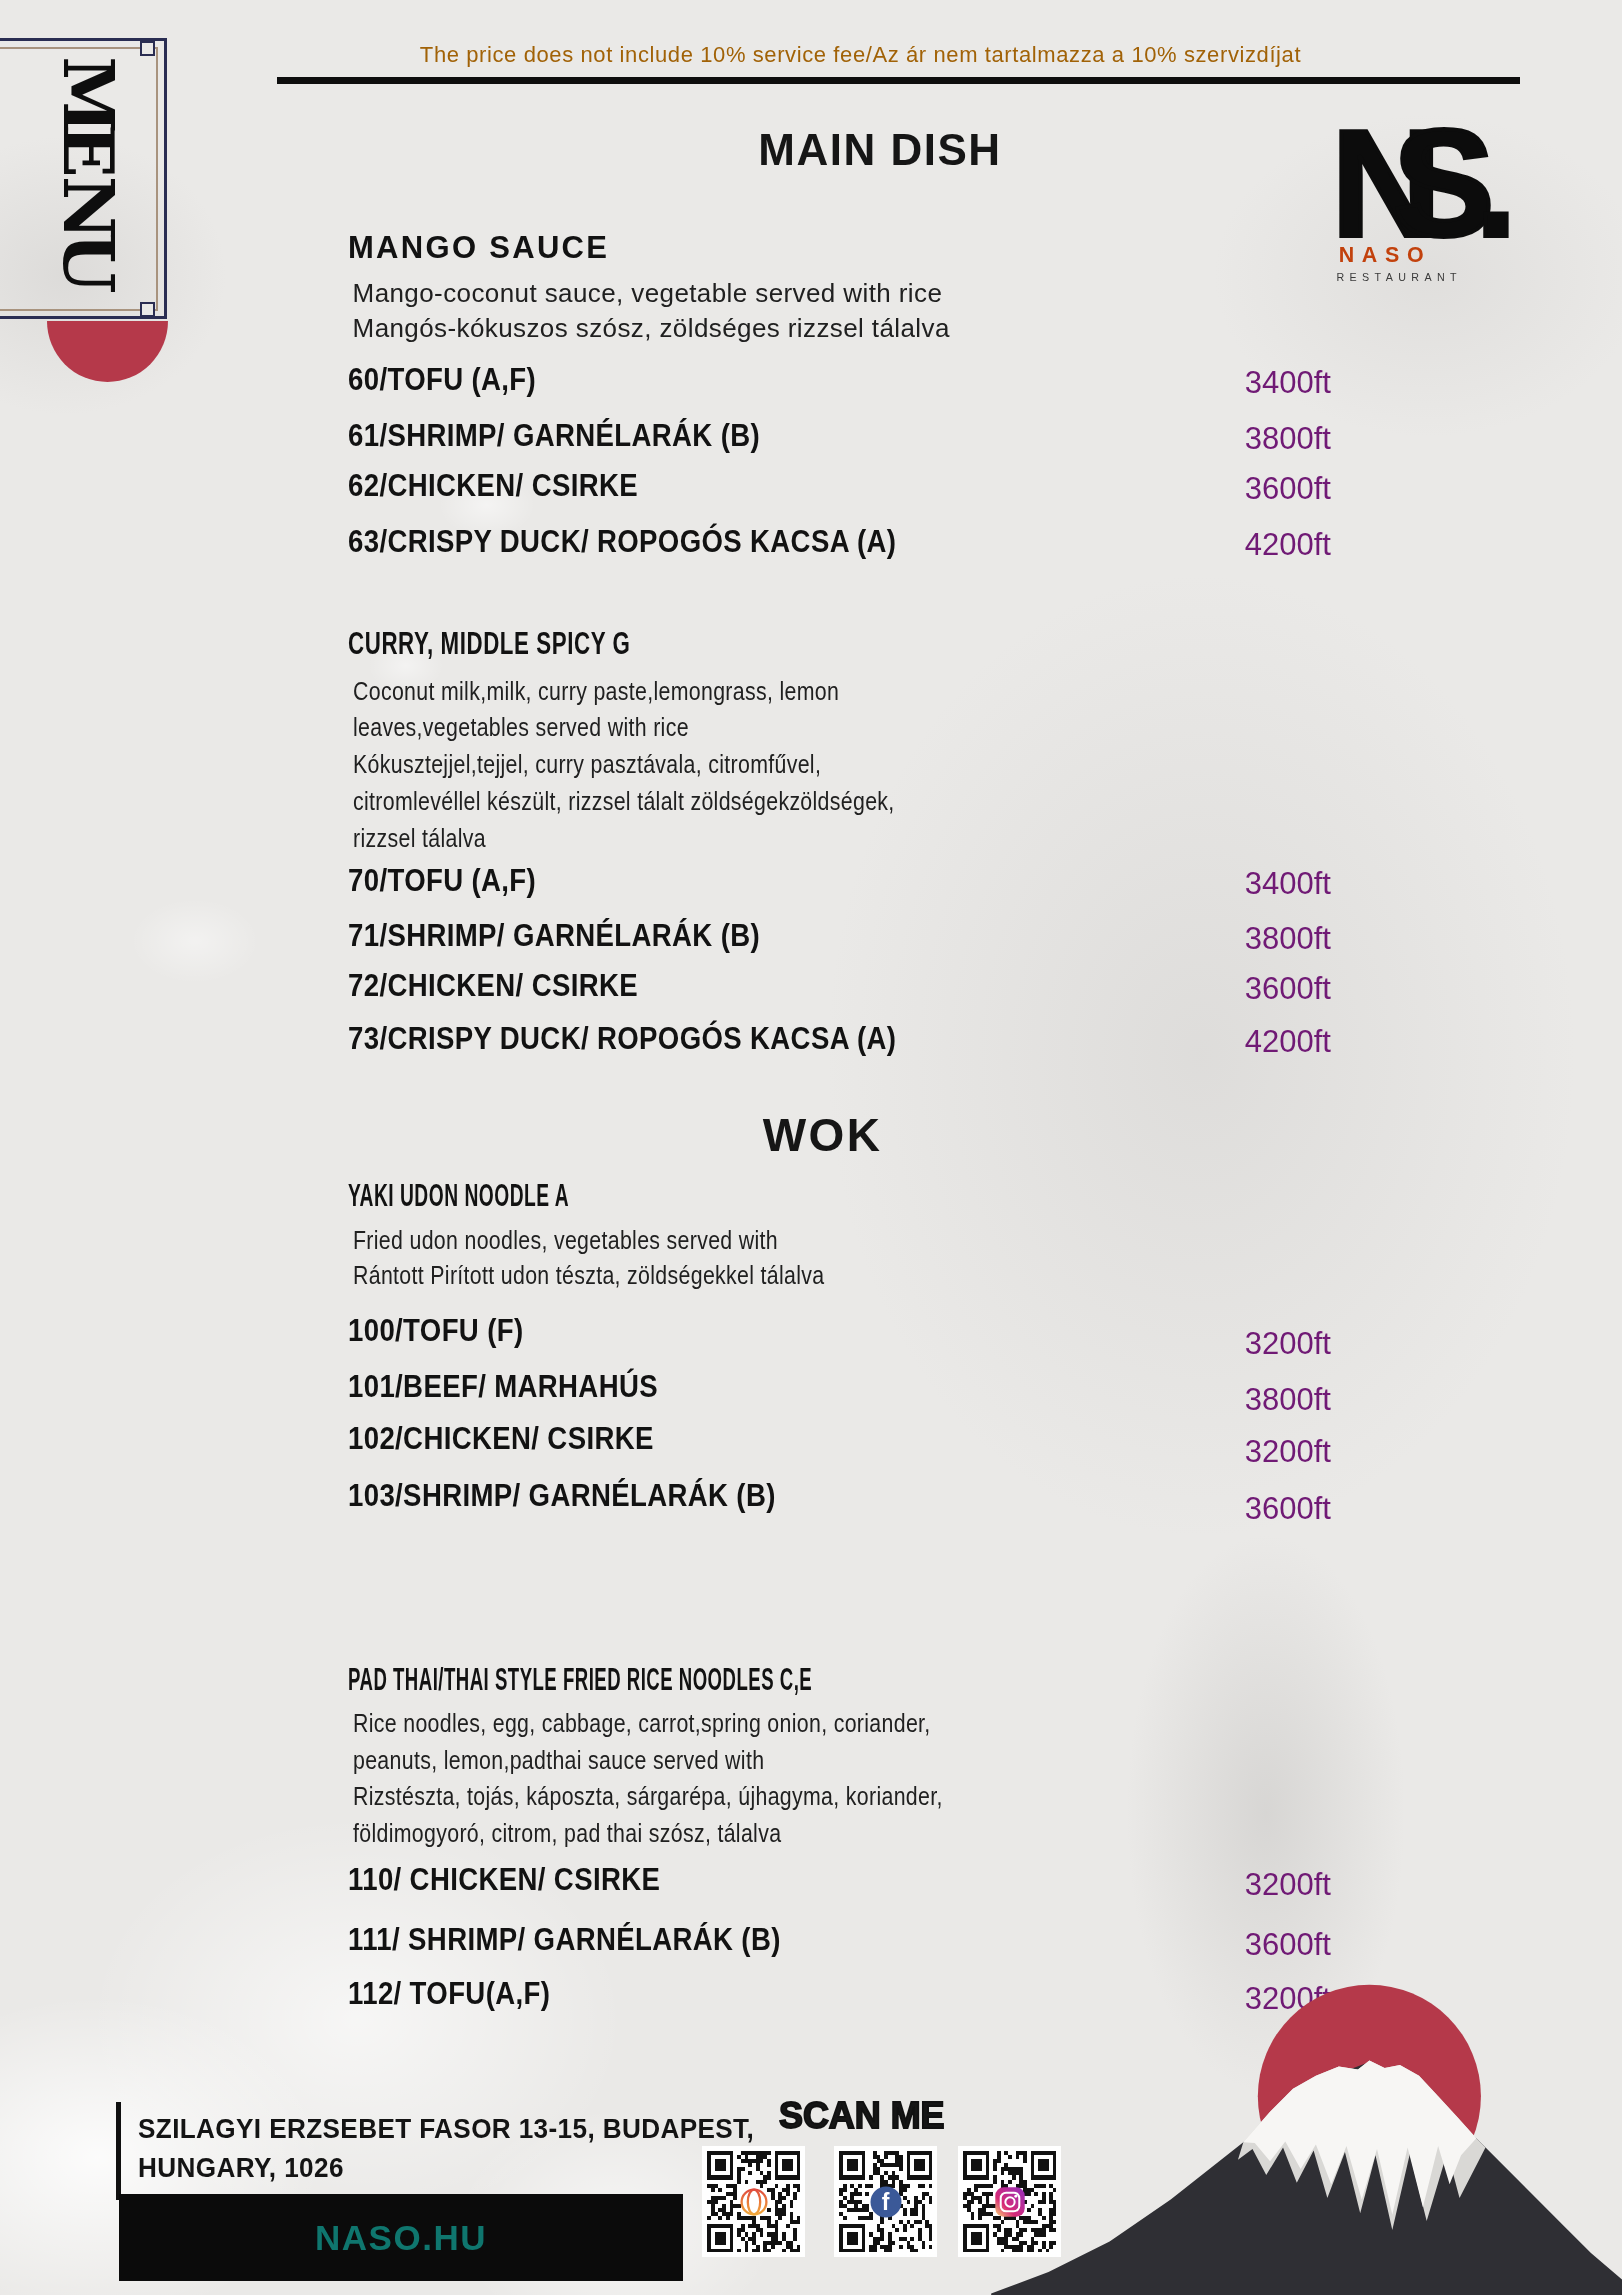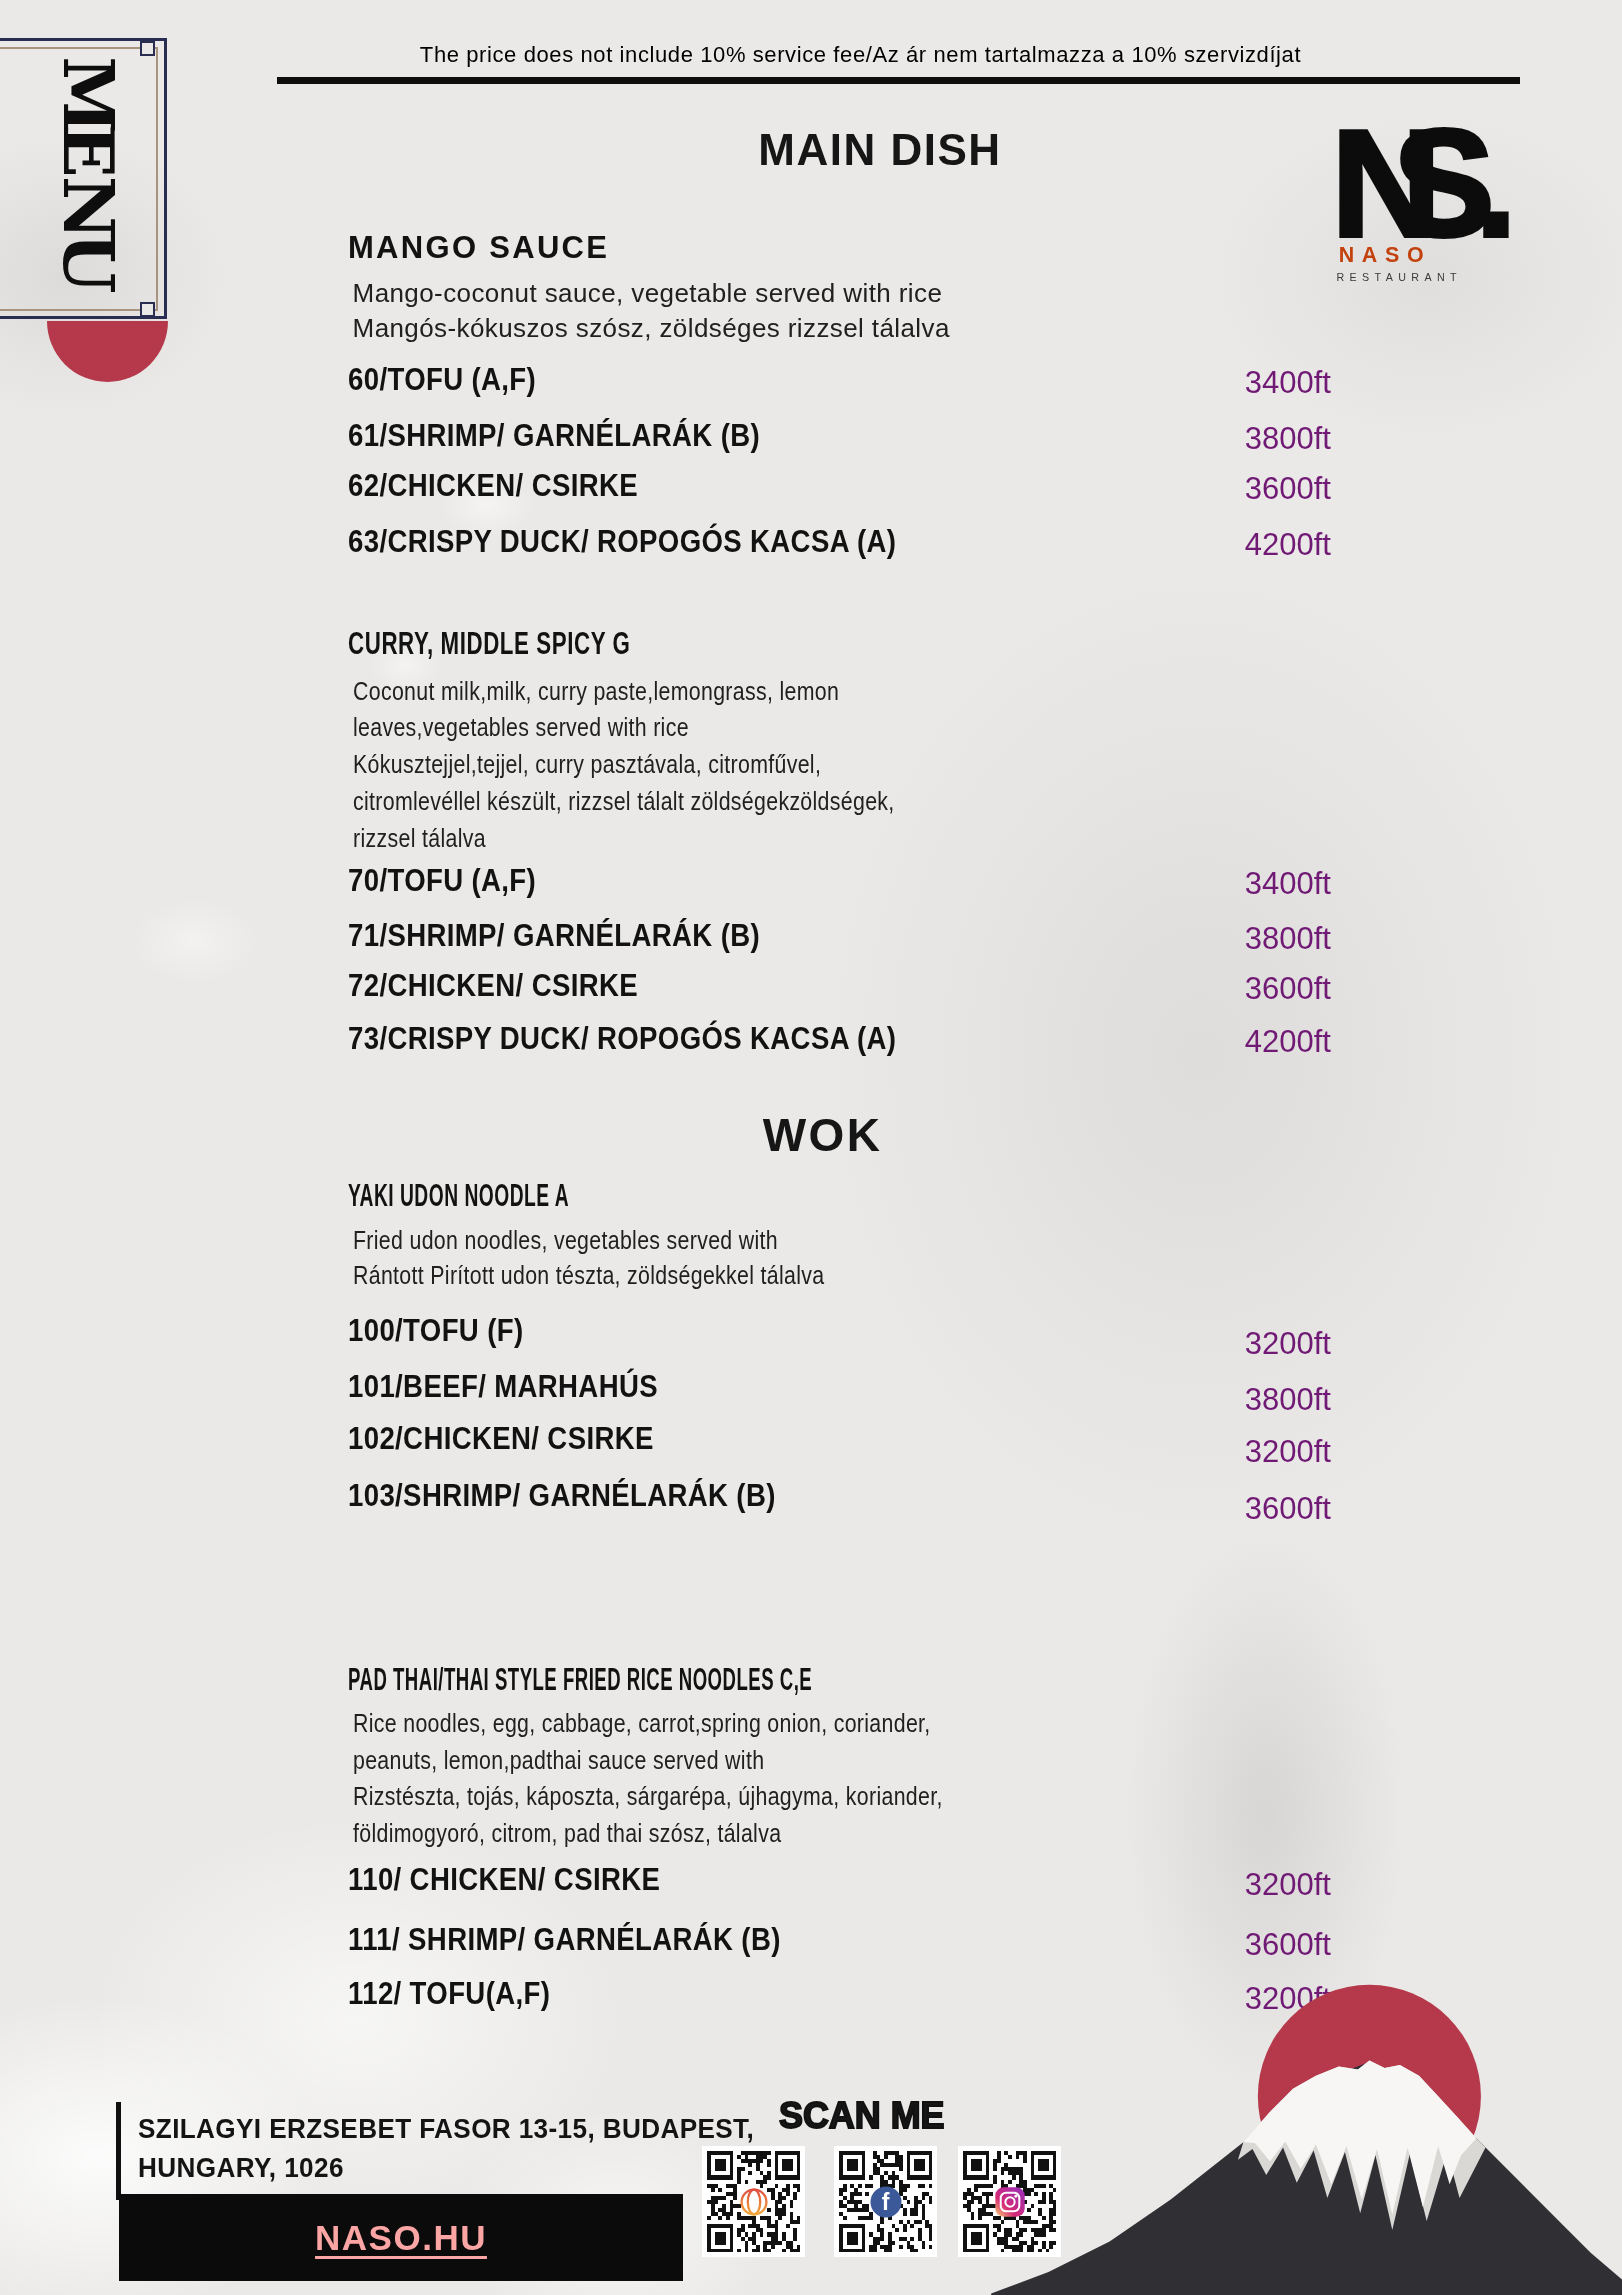--- a/index.html
+++ b/index.html
@@ -20,21 +20,21 @@
       radial-gradient(536px 689px at 74% 46%, rgba(190,188,186,.28), rgba(190,188,186,0) 70%),
       radial-gradient(199px 398px at 78% 79%, rgba(180,178,176,.35), rgba(180,178,176,0) 70%),
       radial-gradient(306px 230px at 88% 12%, rgba(205,203,201,.35), rgba(205,203,201,0) 70%),
       radial-gradient(230px 199px at 4% 12%, rgba(200,198,196,.4), rgba(200,198,196,0) 70%);
   }
   .abs{ position:absolute; }
 
   
   .disclaimer{
     left:321px; top:42px; width:1079px; text-align:center;
-    font-size:22px; letter-spacing:0.6px; color:#000000; white-space:nowrap;
+    font-size:22px; letter-spacing:0.6px; color:#a16207; white-space:nowrap;
   }
   .top-rule{ left:277px; top:77px; width:1243px; height:6.9px; background:#0e0e0e; }
 
   .page-title{
     left:348px; top:125px; width:1064px; text-align:center;
     font-size:44px; font-weight:700; letter-spacing:1.5px; white-space:nowrap;
   }
 
   
   .logo{ left:1331px; top:106px; width:191px; text-align:left; }
@@ -90,22 +90,22 @@
     left:348px; top:1108px; width:949px; text-align:center;
     font-size:46px; font-weight:700; letter-spacing:2.3px; white-space:nowrap;
   }
 
   
   .addr-bar{ left:116px; top:2102px; width:5.4px; height:98px; background:#101010; }
   .addr{ left:138px; top:2109px; font-size:27.5px; font-weight:700; line-height:39px;
          letter-spacing:0.4px; transform:scaleX(.95); transform-origin:left top; white-space:nowrap; color:#141414;}
   .site-box{ left:119px; top:2194px; width:564px; height:87px; background:#0b0b0b;
              display:flex; align-items:center; justify-content:center; }
-  .site-link{ color:#fca5a5; font-size:35px; font-weight:700; letter-spacing:1.5px;
-              text-decoration:underline; text-underline-offset:6.1px; }
+  .site-link{ color:#0f766e; font-size:35px; font-weight:700; letter-spacing:1.5px;
+              text-underline-offset:6.1px; }
   .scanme{ left:779px; top:2095px; font-size:37px; font-weight:700; letter-spacing:0;
            -webkit-text-stroke:1.9px #111; transform:scaleX(.97); transform-origin:left top; white-space:nowrap;}
   .qr-tile{ top:2146px; width:103px; height:111px; background:#fff; padding:4.6px; }
   .qr-pattern, .qr-pattern svg{ width:100%; height:100%; display:block; }
   #qr0{ left:702px; } #qr1{ left:834px; } #qr2{ left:958px; }
   .qr-icon{ position:absolute; left:50%; top:50%; width:31px; height:31px;
             transform:translate(-50%,-50%); }
   .fb-circle{ width:31px; height:31px; border-radius:50%; background:#3b5998; color:#fff;
               font-size:23px; font-weight:700; display:flex; align-items:center; justify-content:center;}
 

